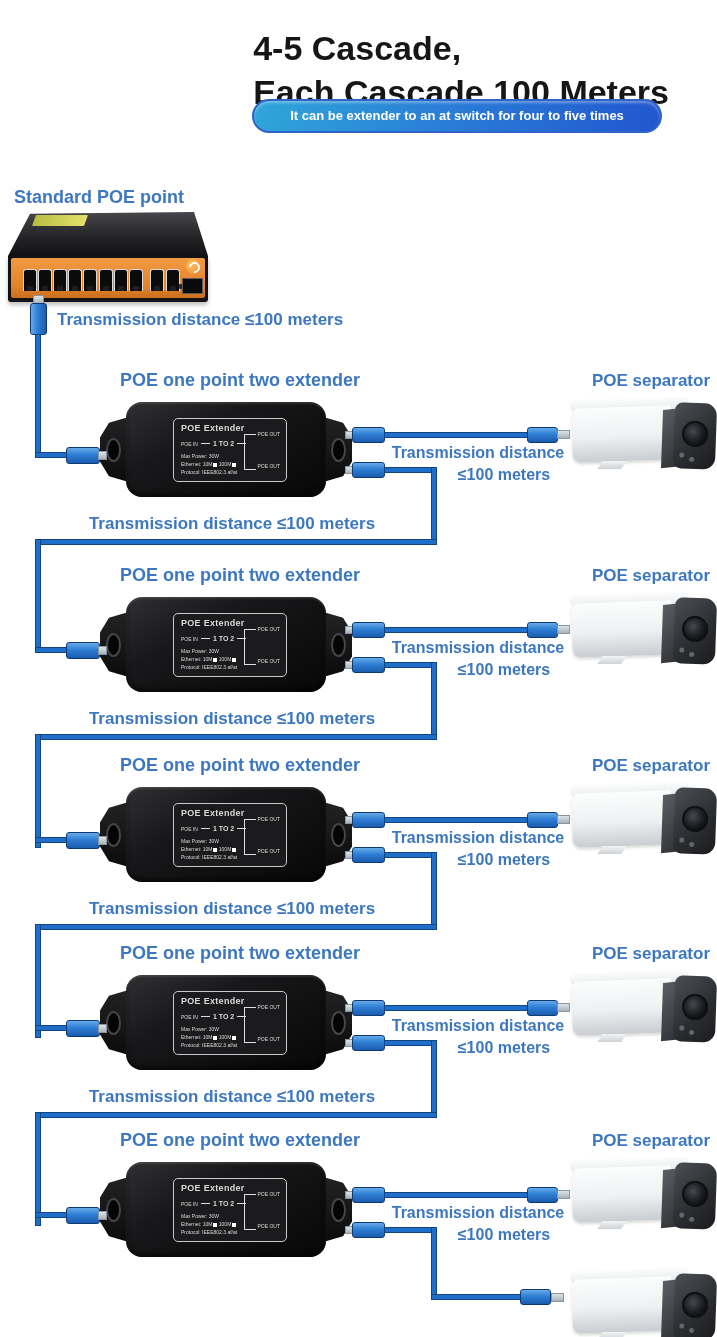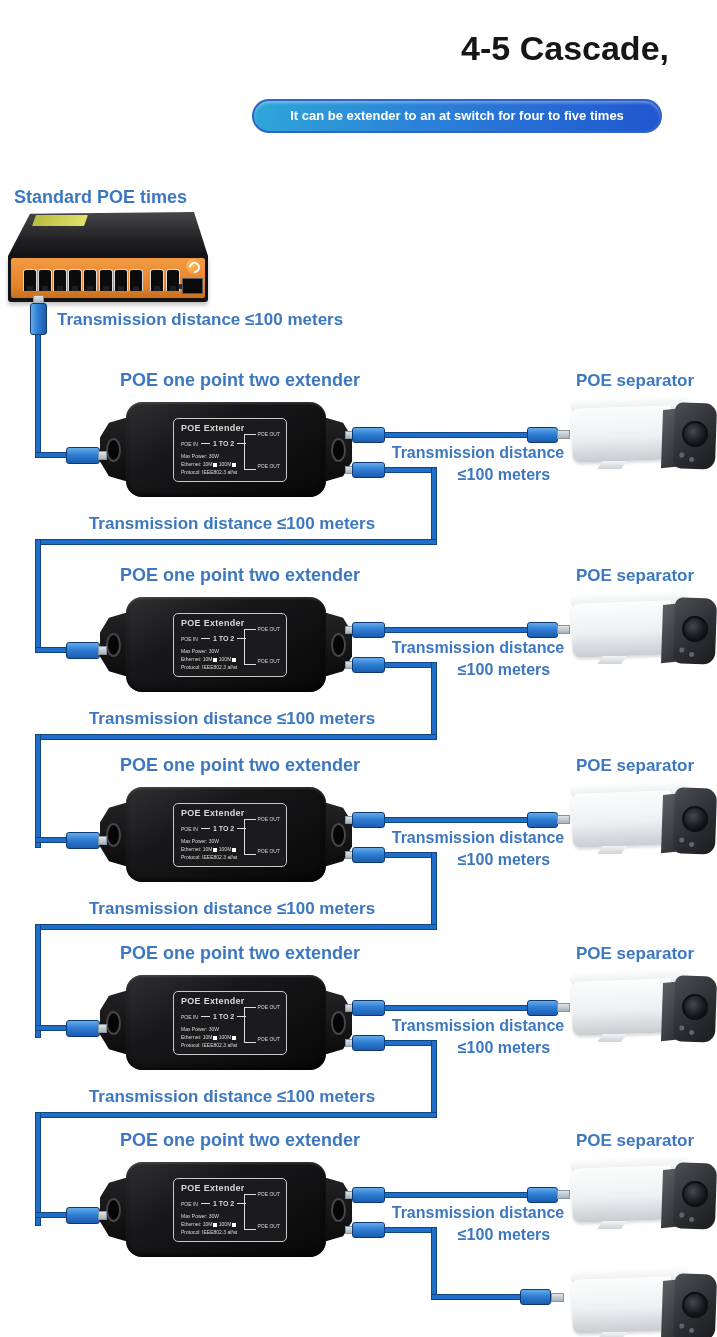--- a/index.html
+++ b/index.html
@@ -49,21 +49,21 @@
           border-left-color:transparent;border-radius:50%;transform:rotate(-40deg);}
   .sw-btn{position:absolute;left:168px;bottom:9px;width:9px;height:5px;background:#2a2a2c;border-radius:1px;}
   .sw-sfp{position:absolute;right:2px;bottom:4px;width:21px;height:16px;background:#0a0a0b;
           border:1px solid #5a5a5e;box-sizing:border-box;}
   .switch-label{position:absolute;left:14px;top:187px;font-size:18px;}
   .switch-note{position:absolute;left:57px;top:310px;font-size:17px;}
 
   
   .section{position:absolute;left:0;width:717px;height:195px;}
   .sec-extender-label{position:absolute;left:104px;top:0;width:256px;text-align:right;font-size:18px;}
-  .sec-separator-label{position:absolute;left:576px;top:1px;width:134px;text-align:left;font-size:17px;}
+  .sec-separator-label{position:absolute;left:576px;top:1px;width:134px;text-align:right;font-size:17px;}
   .note1{position:absolute;left:386px;top:74px;width:184px;text-align:center;font-size:16px;}
   .note2{position:absolute;left:438px;top:96px;width:132px;text-align:center;font-size:16px;}
   .note-bottom{position:absolute;left:82px;top:144px;width:300px;text-align:center;font-size:17px;}
 
   
   .extender{position:absolute;left:100px;top:32px;width:252px;height:95px;}
   .ext-body{position:absolute;left:26px;top:0;width:200px;height:95px;border-radius:16px;
       background:linear-gradient(150deg,#303032 0%,#18181a 35%,#070708 100%);
       box-shadow:inset 0 2px 2px rgba(255,255,255,.12),inset 0 -3px 5px rgba(0,0,0,.6);}
   .ear{position:absolute;top:14px;width:32px;height:67px;background:linear-gradient(180deg,#232325,#0b0b0c);}
@@ -106,24 +106,25 @@
   .cam-mount{position:absolute;left:30px;top:66px;width:24px;height:8px;
         background:linear-gradient(180deg,#f2f3f4,#cfd3d6);transform:skewX(-35deg);}
 </style>
 </head>
 <body>
 
 <div class="page">
 
   <div class="title">
     <div>4-5 Cascade,</div>
+    <div>Each Cascade 100 Meters</div>
   </div>
   <div class="banner">It can be extender to an at switch for four to five times</div>
 
-  <div class="switch-label blue">Standard POE times</div>
+  <div class="switch-label blue">Standard POE point</div>
   <div class="poe-switch">
     <div class="sw-top">
       <div class="sw-sticker"></div>
     </div>
     <div class="sw-front">
       <div class="sw-panel">
         <div id="sw-ports">
             <div class="sw-port" style="left: 12px;"></div>
             <div class="sw-port" style="left: 27.1px;"></div>
             <div class="sw-port" style="left: 42.2px;"></div>

